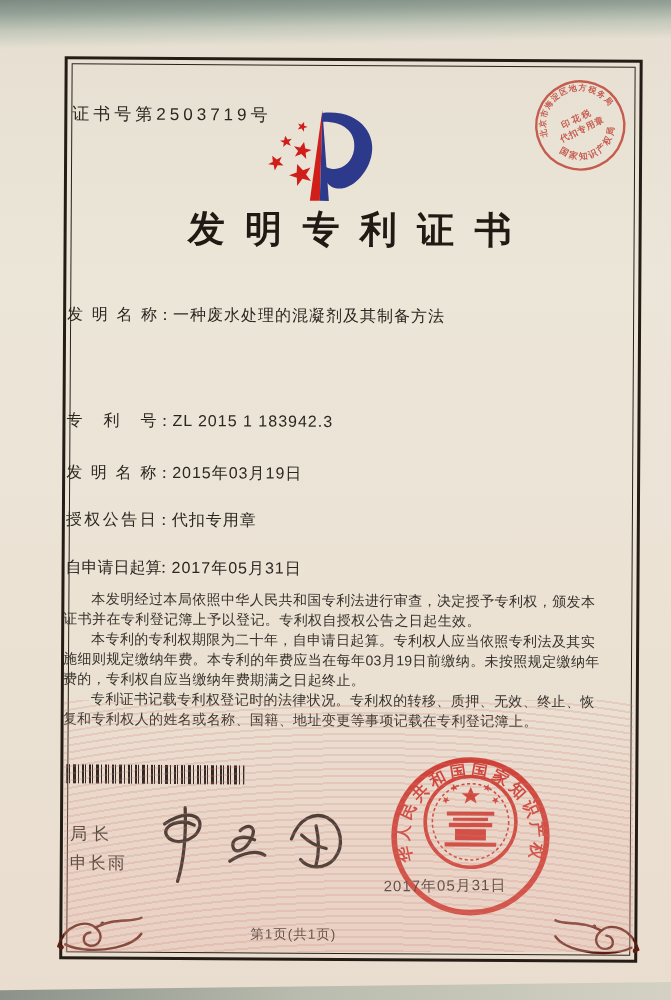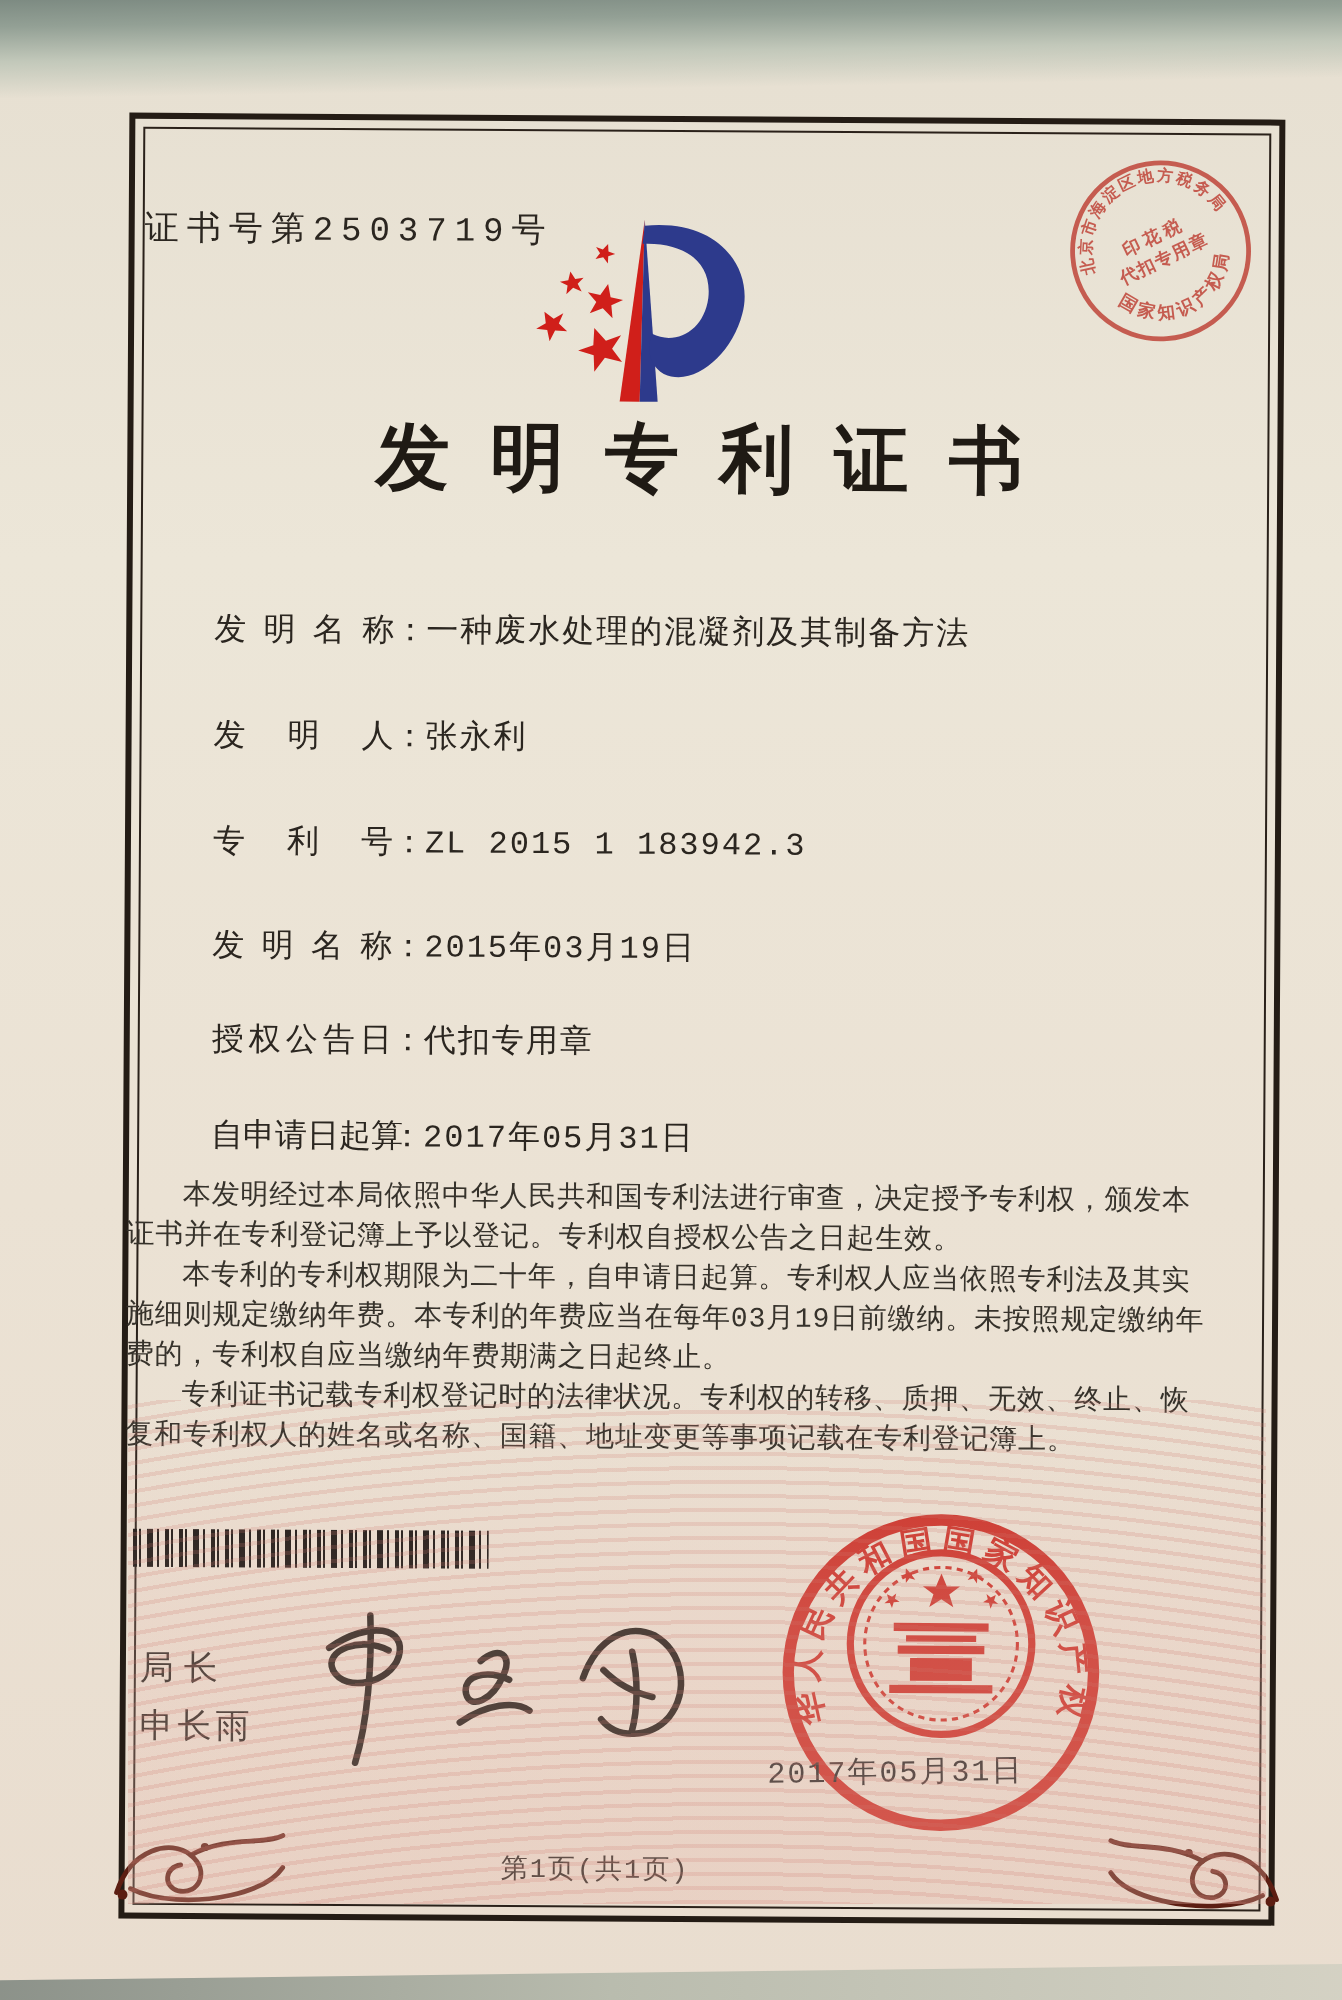--- a/index.html
+++ b/index.html
@@ -1,38 +1,38 @@
 <!DOCTYPE html>
 <html><head>
 <meta charset="utf-8">
 <style>
   html,body{margin:0;padding:0;background:#c8c6bc;}
   .page{position:relative;width:671px;height:1000px;overflow:hidden;
         background:linear-gradient(180deg,#e6dfd1 0%,#ece6d8 28%,#ebe2d4 60%,#e9ddcf 100%);
-        font-family:Liberation Mono, monospace;color:#2b2620;}
+        font-family:Liberation Sans, sans-serif;color:#2b2620;}
   
   .scan-top{position:absolute;left:-12px;top:-14px;width:710px;height:58px;
         background:linear-gradient(180deg,#6f7d76 0%,#93a095 38%,#c2c8ba 68%,rgba(236,230,217,0) 100%);
         transform:rotate(-0.9deg);z-index:9;}
   .scan-bottom{position:absolute;left:-14px;bottom:-10px;width:710px;height:24px;
         background:linear-gradient(90deg,#8a9088,#b9bcae 45%,#d6d3c5);transform:rotate(-0.7deg);z-index:9;}
   .tilt{position:absolute;inset:0;transform:rotate(0.35deg);transform-origin:340px 500px;}
   
   .guilloche{position:absolute;left:64px;right:38px;top:700px;height:252px;z-index:1;
         background:
           repeating-radial-gradient(1300px circle at 300px 1750px, rgba(206,120,110,0.20) 0 2px, rgba(0,0,0,0) 2px 7px),
           linear-gradient(180deg, rgba(235,190,180,0) 0%, rgba(233,186,176,0.22) 45%, rgba(231,180,168,0.30) 100%);}
   .frame{position:absolute;left:62px;top:58px;width:572px;height:897px;border:3px solid #241c15;z-index:2;}
   .frame::after{content:"";position:absolute;inset:4px;border:1.5px solid #2a211a;}
   
   .certno{position:absolute;left:70px;top:104px;font-size:17px;letter-spacing:4px;z-index:3;}
   .title{position:absolute;left:62px;top:205px;width:572px;text-align:center;font-size:37px;font-weight:bold;
          letter-spacing:0.55em;text-indent:0.55em;color:#1f1a14;z-index:3;}
   .field-row{position:absolute;left:66px;font-size:16px;z-index:3;white-space:nowrap;}
-  .flabel{display:inline-block;width:90px;text-align:justify;text-align-last:justify;vertical-align:bottom;margin-left:40px;}
+  .flabel{display:inline-block;width:90px;text-align:justify;text-align-last:justify;vertical-align:bottom;}
   .fvalue{letter-spacing:1px;}
   .body-text{position:absolute;left:64px;top:590px;width:540px;font-size:14px;line-height:20px;
          color:#36322b;z-index:3;}
   .body-text p{margin:0;text-indent:2em;letter-spacing:0.4px;}
   .barcode{position:absolute;left:68px;top:766px;width:178px;height:19px;z-index:3;
          background:repeating-linear-gradient(90deg,
            #14110e 0 2px, rgba(0,0,0,0) 2px 3px,
            #14110e 3px 4px, rgba(0,0,0,0) 4px 7px,
            #14110e 7px 10px, rgba(0,0,0,0) 10px 12px,
            #14110e 12px 13px, rgba(0,0,0,0) 13px 16px,
@@ -75,23 +75,20 @@
       <use href="#star-l" transform="translate(14,62) scale(1.3) rotate(-30)"></use>
       <polygon points="60,9 48,100 58,100" fill="#d01f1a"></polygon>
       <polygon points="60,9 58,100 67,100" fill="#2d3a8c"></polygon>
       <path d="M60,12 C98,8 115,34 109,56 C104,76 85,93 70,86 C63,82 61,74 64,66 C76,72 90,64 92,48 C94,30 80,20 59,21 Z" fill="#2d3a8c"></path>
     </svg>
 
     <div class="title">发明专利证书</div>
 
     <div class="field-row" style="top:306px">
       <span class="flabel">发明名称</span><span>：</span><span class="fvalue">一种废水处理的混凝剂及其制备方法</span>
-    </div>
-    <div class="field-row" style="top:359px">
-      <span class="flabel">发明人</span><span>：</span><span class="fvalue">张永利</span>
     </div>
     <div class="field-row" style="top:412px">
       <span class="flabel">专利号</span><span>：</span><span class="fvalue">ZL 2015 1 183942.3</span>
     </div>
     <div class="field-row" style="top:464px">
       <span class="flabel">发明名称</span><span>：</span><span class="fvalue">2015年03月19日</span>
     </div>
     <div class="field-row" style="top:511px">
       <span class="flabel">授权公告日</span><span>：</span><span class="fvalue">代扣专用章</span>
     </div>

